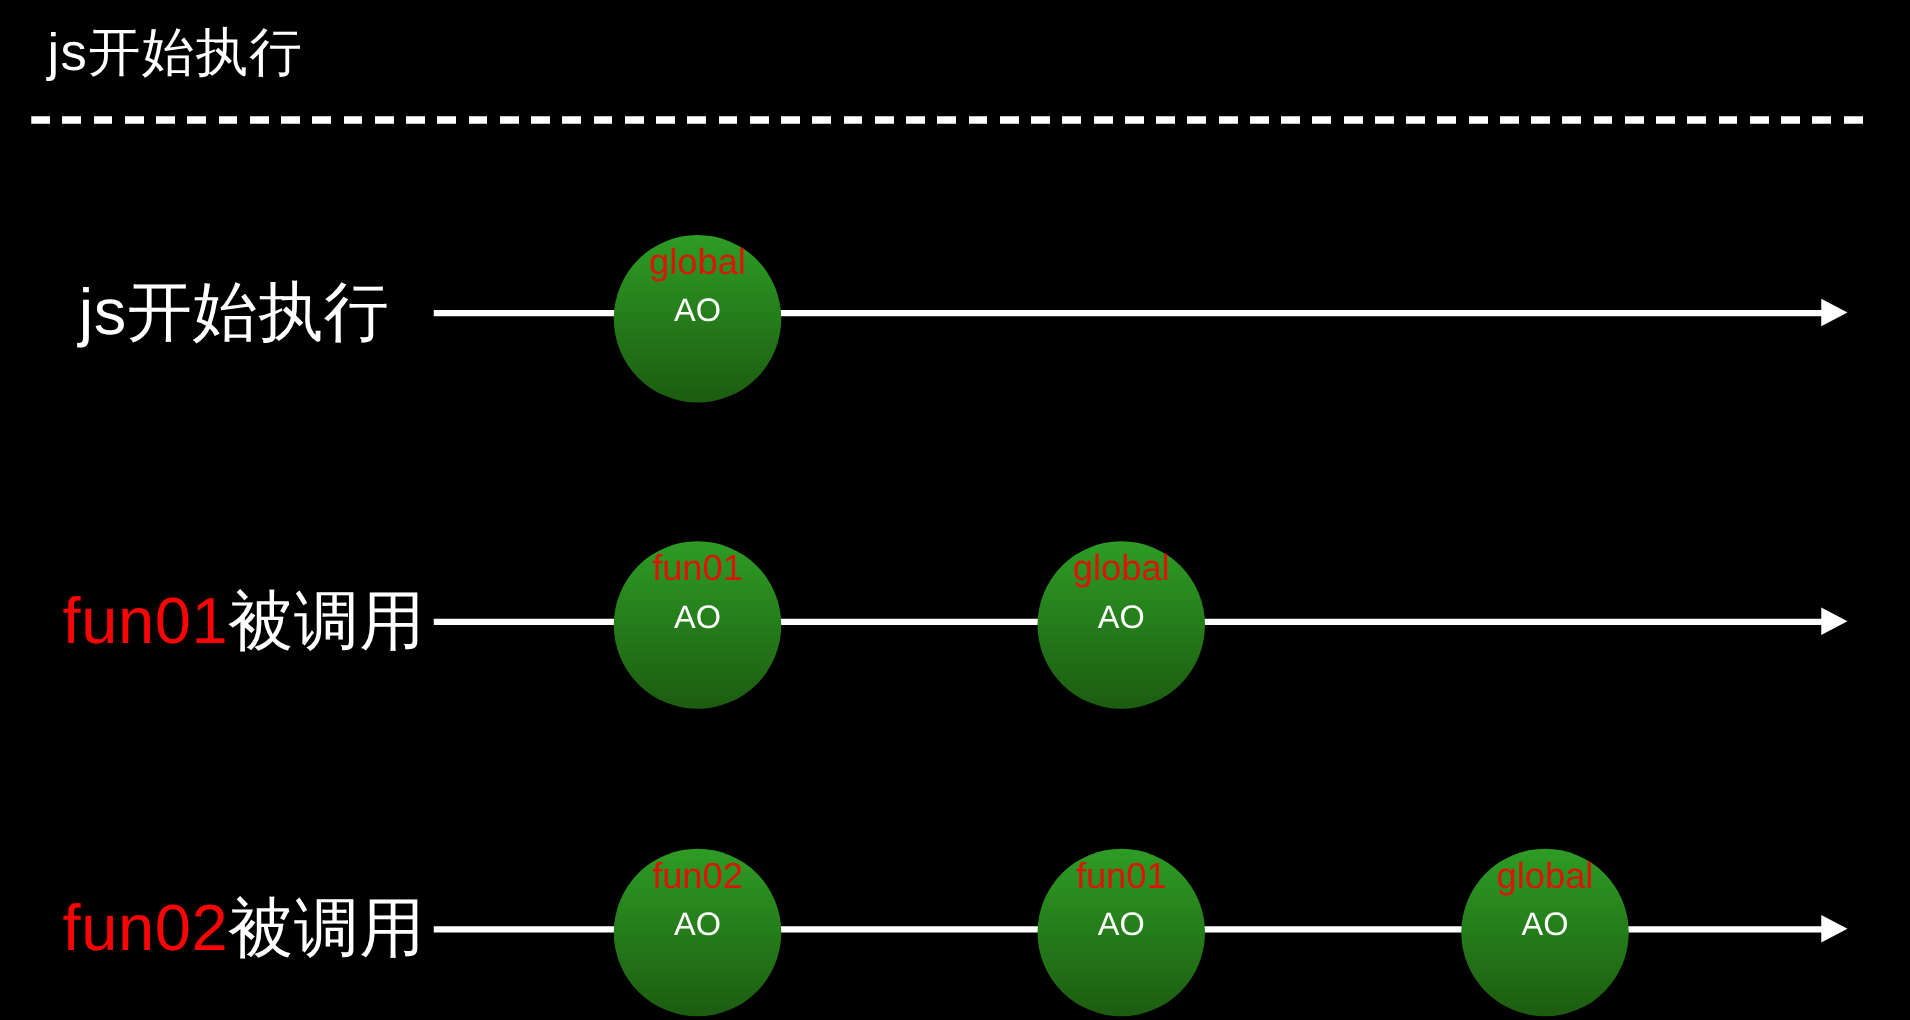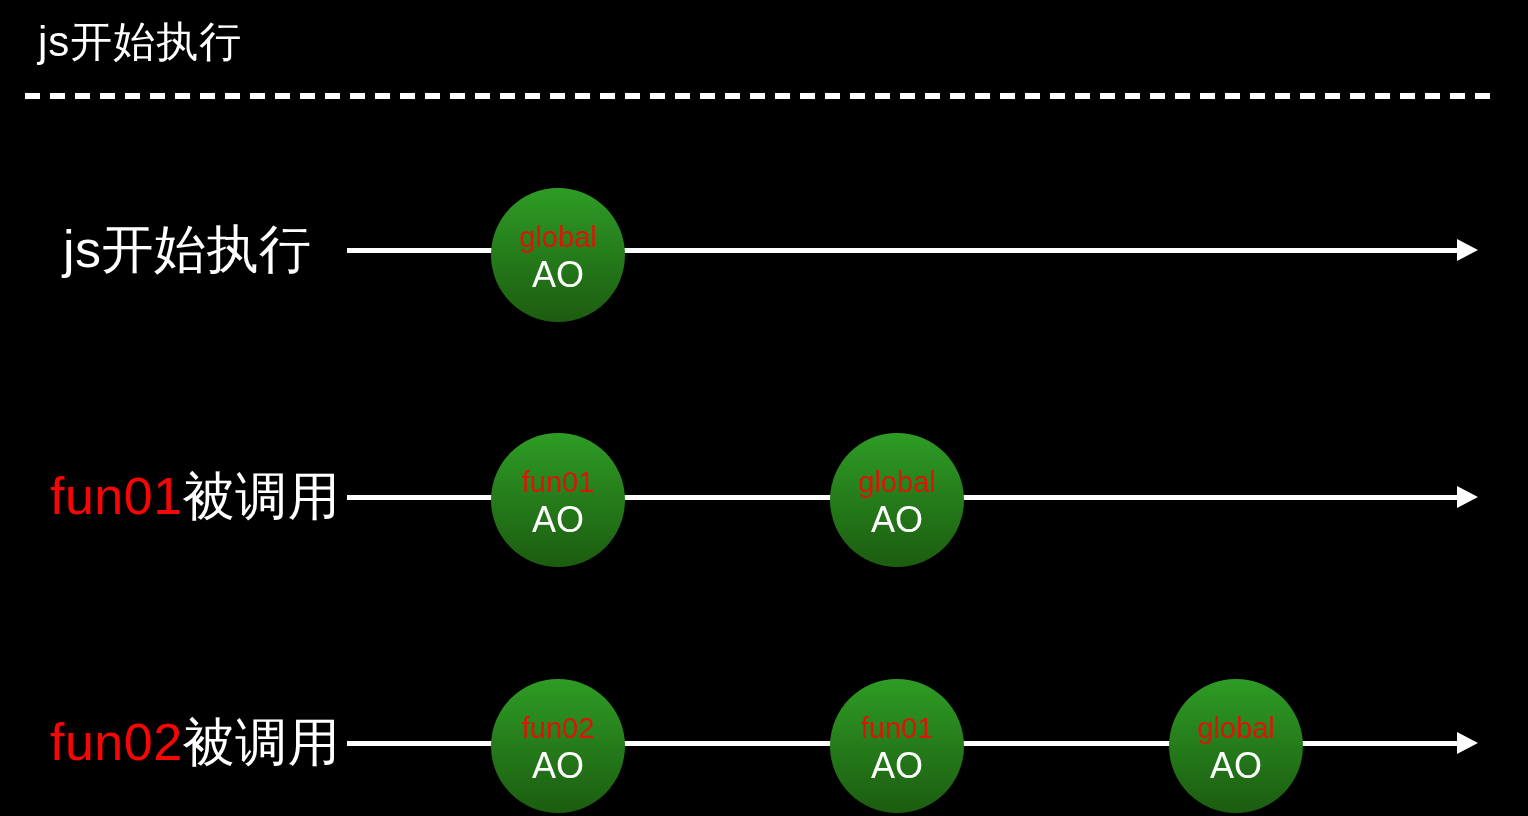--- a/index.html
+++ b/index.html
@@ -43,28 +43,28 @@
     position:absolute;left:1457px;top:calc(var(--ly) - 11px);
     width:0;height:0;
     border-top:11px solid transparent;
     border-bottom:11px solid transparent;
     border-left:21px solid #fff;
   }
   .circle{
     position:absolute;top:calc(var(--cy) - 67px);
     width:134px;height:134px;border-radius:50%;
     background:linear-gradient(to bottom,#2e9c25,#1c5c10);
-    display:flex;flex-direction:column;align-items:center;justify-content:center;
+    display:flex;flex-direction:column;align-items:center;
     z-index:2;text-align:center;
   }
   .c1{left:491px;}
   .c2{left:830px;}
   .c3{left:1169px;}
   .cname{font-size:29px;line-height:33px;color:#dd1408;margin-top:6px;}
-  .cao{font-size:36px;line-height:42px;color:#fff;}
+  .cao{font-size:26px;line-height:42px;color:#fff;}
 </style>
 </head>
 <body>
 
 <div class="stage">
 
   <div class="title title-left">js开始执行</div>
   <div class="dashed"></div>
 
   <div class="row r1">

